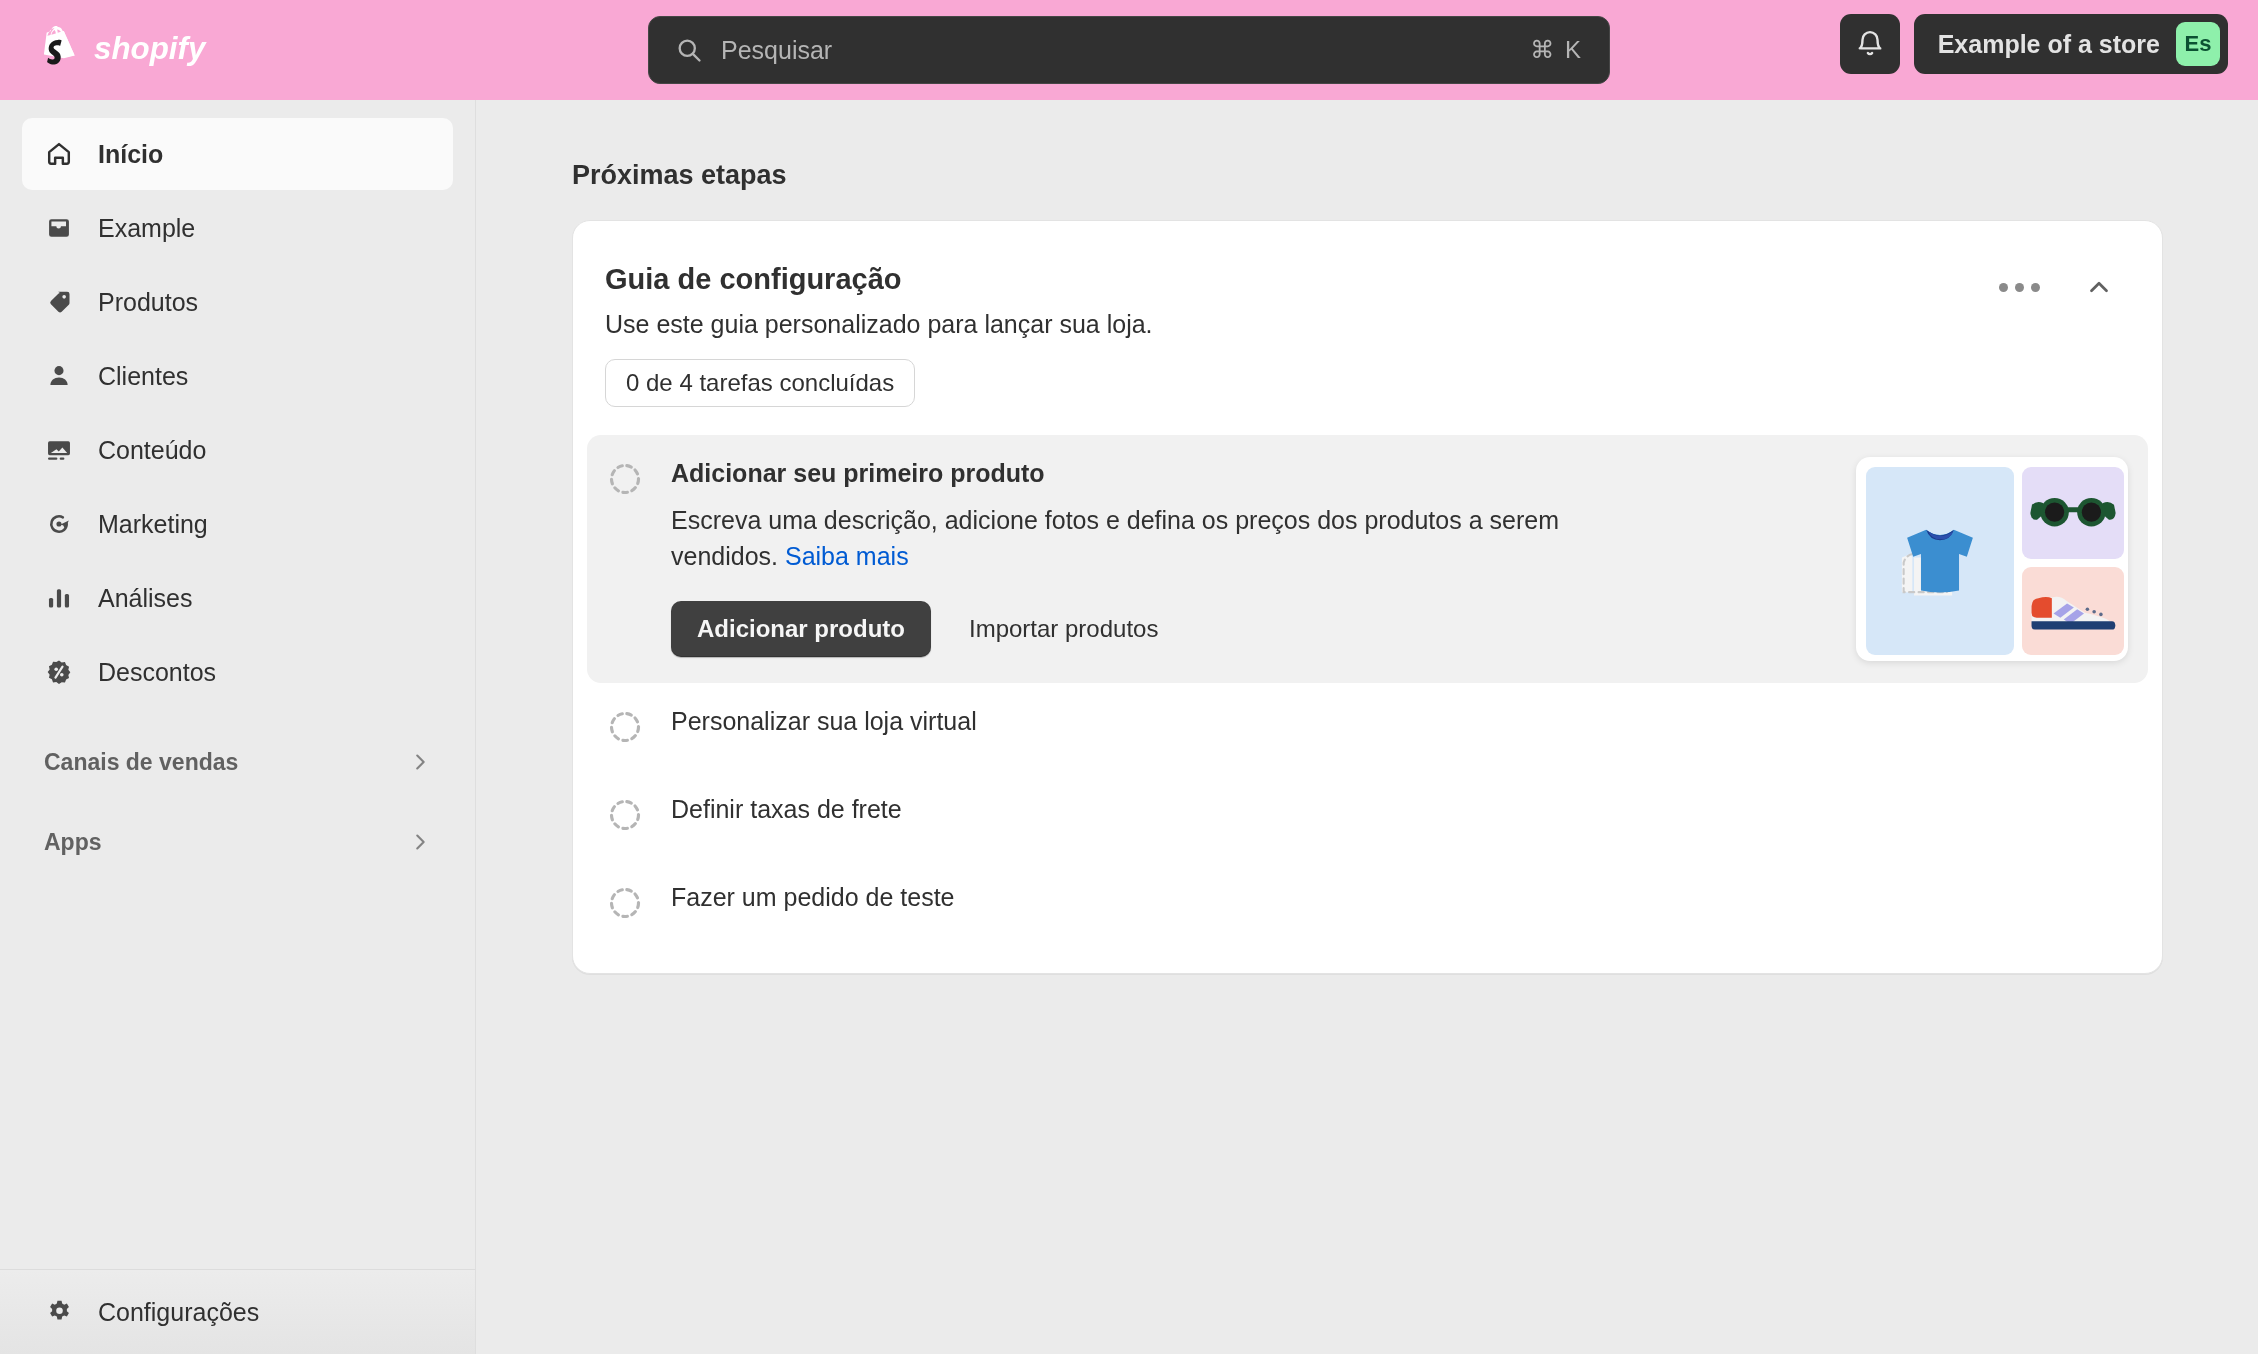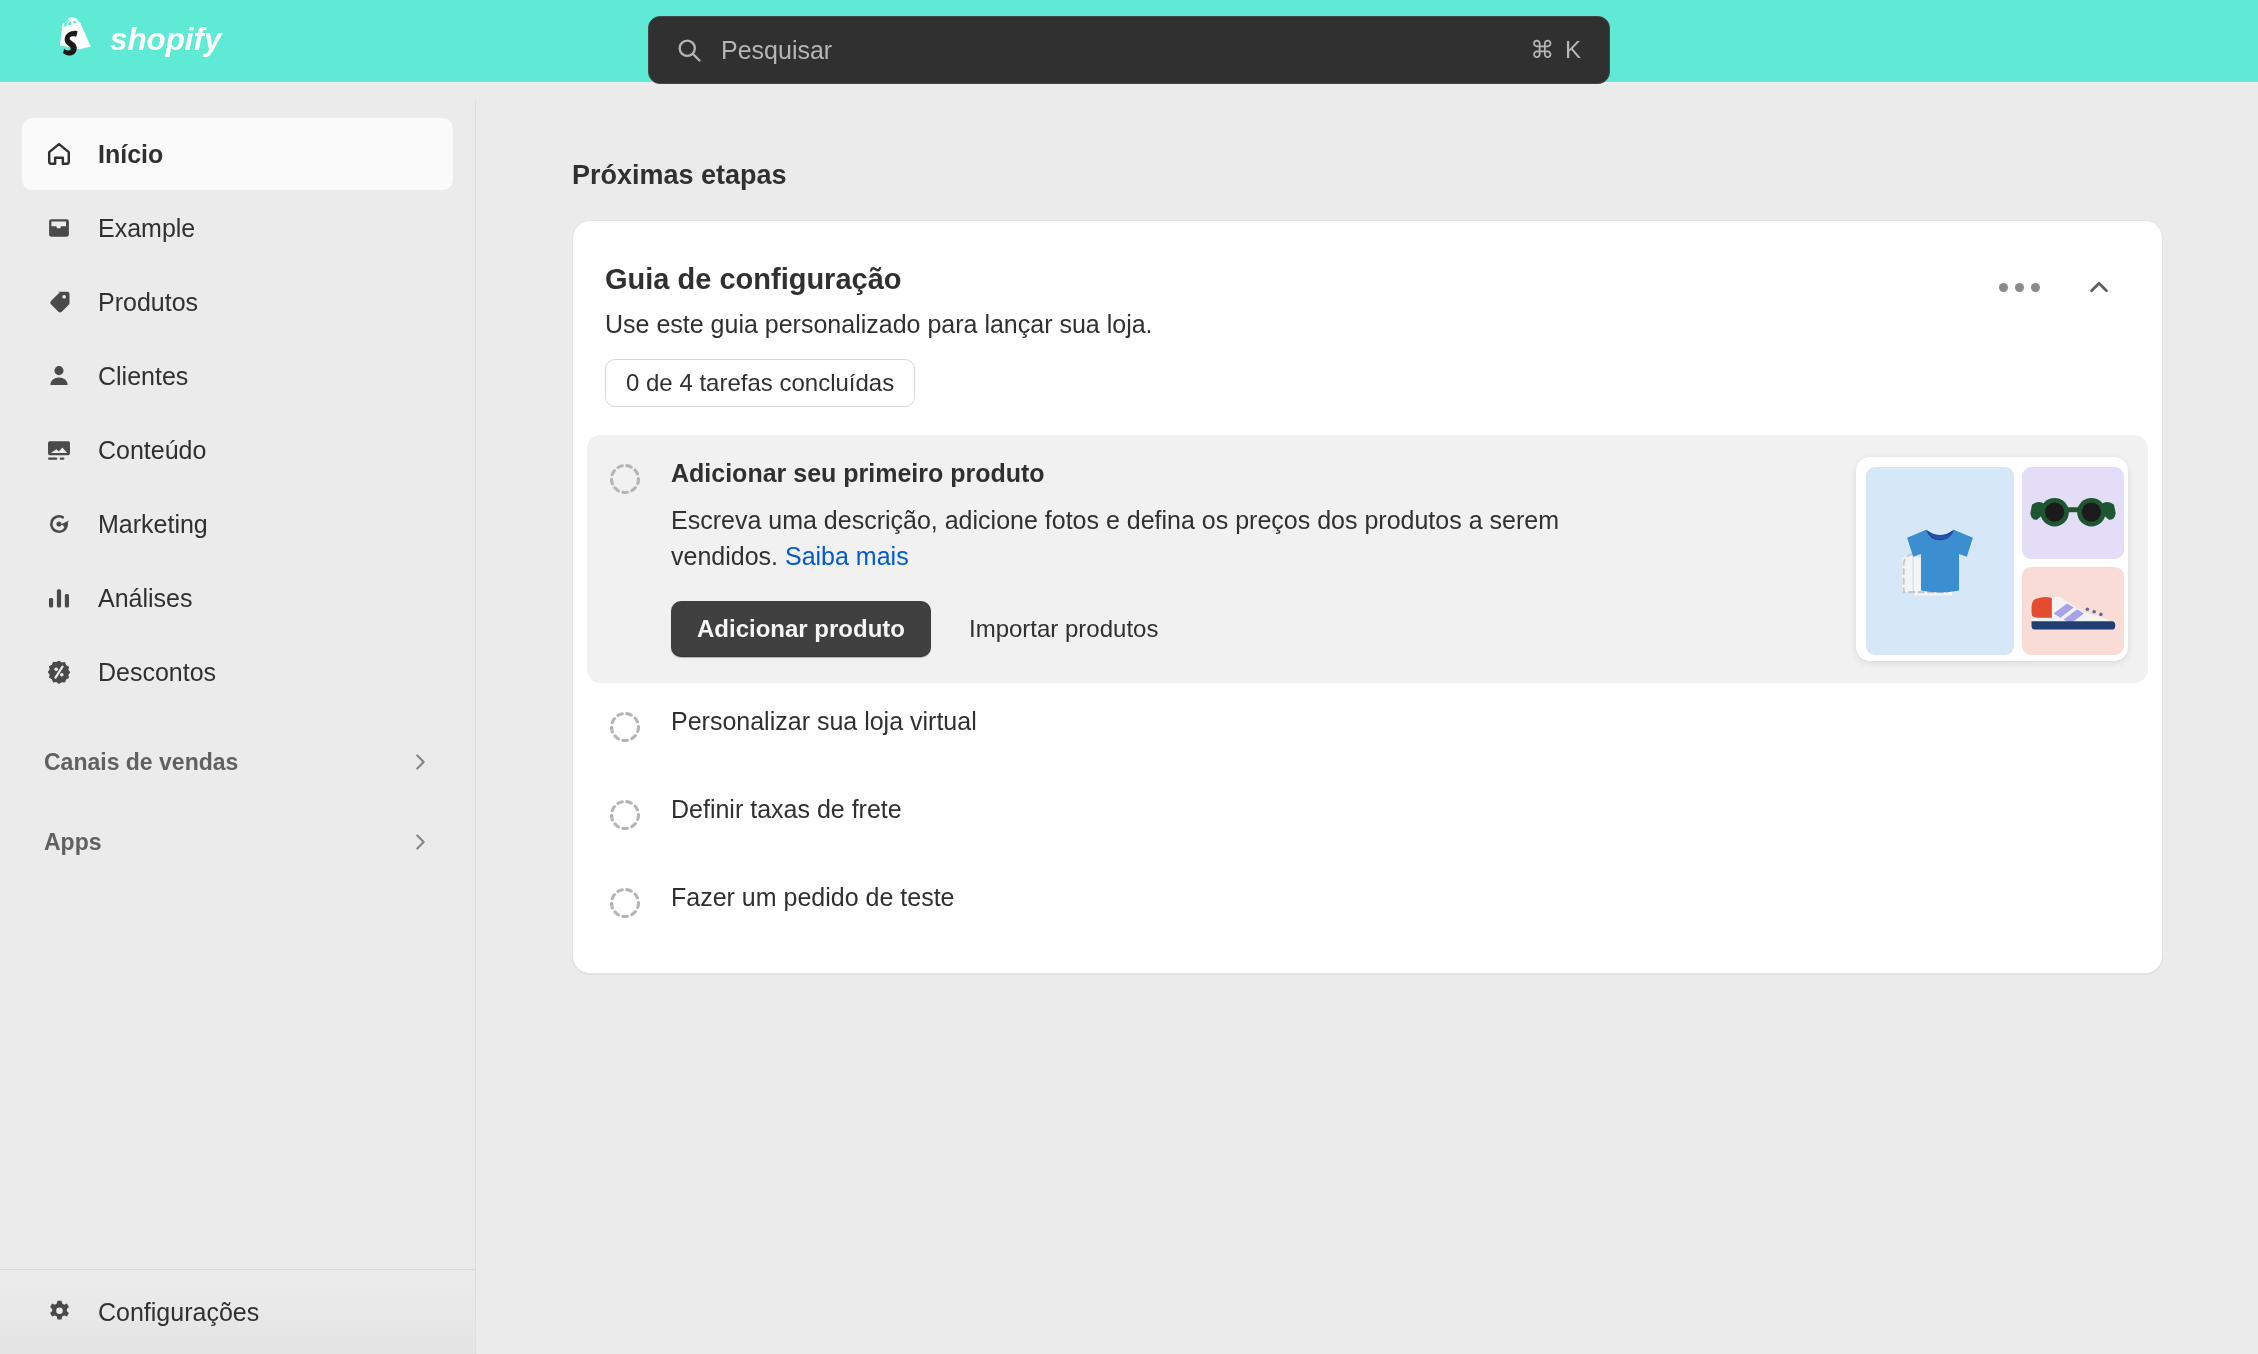--- a/index.html
+++ b/index.html
@@ -7,22 +7,22 @@
   html, body { width:2258px; height:1354px; }
   body {
     font-family:"Liberation Sans", sans-serif;
     background:#ebebeb;
     color:#303030;
     overflow:hidden;
   }
 
   
   .topbar{
-    position:absolute; top:0; left:0; width:2258px; height:82px;
-    background:#5eead4; display:flex; align-items:center;padding-left:16px;
+    position:absolute; top:0; left:0; width:2258px; height:100px;
+    background:#f9a8d4; display:flex; align-items:center;
   }
   .logo-wrap{ display:flex; align-items:center; gap:14px; margin-left:38px; }
   .logo-bag{ width:42px; height:48px; }
   .logo-text{ height:36px; }
 
   .search-wrap{
     position:absolute; left:648px; top:16px;
     width:962px; height:68px;
     background:#303030; border:1px solid #464646; border-radius:12px;
     display:flex; align-items:center; padding:0 26px;
@@ -173,20 +173,32 @@
 
   <div class="search-wrap">
     <svg class="search-icon" width="28" height="28" viewBox="0 0 24 24" fill="none" stroke="#b5b5b5" stroke-width="2" stroke-linecap="round">
       <circle cx="10.5" cy="10.5" r="6.5"></circle>
         <line x1="15.5" y1="15.5" x2="21" y2="21"></line>
     </svg>
     <span class="search-placeholder">Pesquisar</span>
     <span class="search-kbd">⌘ K</span>
   </div>
 
+  <div class="top-right">
+    <button class="bell-btn">
+      <svg width="30" height="30" viewBox="0 0 24 24" fill="none" stroke="#e3e3e3" stroke-width="1.9" stroke-linecap="round" stroke-linejoin="round">
+        <path d="M18 8.5a6 6 0 0 0-12 0c0 6-2.2 7-2.2 7h16.4s-2.2-1-2.2-7z"></path>
+        <path d="M13.7 19.2a2 2 0 0 1-3.4 0"></path>
+      </svg>
+    </button>
+    <button class="store-pill">
+      <span class="store-name">Example of a store</span>
+      <span class="store-avatar">Es</span>
+    </button>
+  </div>
 </div>
 
 <nav class="sidebar">
   <div class="nav-list">
 
     <div class="nav-item active">
       <span class="nav-icon">
         <svg width="28" height="28" viewBox="0 0 24 24" fill="none" stroke="#303030" stroke-width="2.1" stroke-linejoin="round">
             <path d="M3.6 10.4 12 3.5l8.4 6.9v8.3a1.6 1.6 0 0 1-1.6 1.6h-3.5v-5.1h-6.6v5.1H5.2a1.6 1.6 0 0 1-1.6-1.6z"></path>
           </svg>

